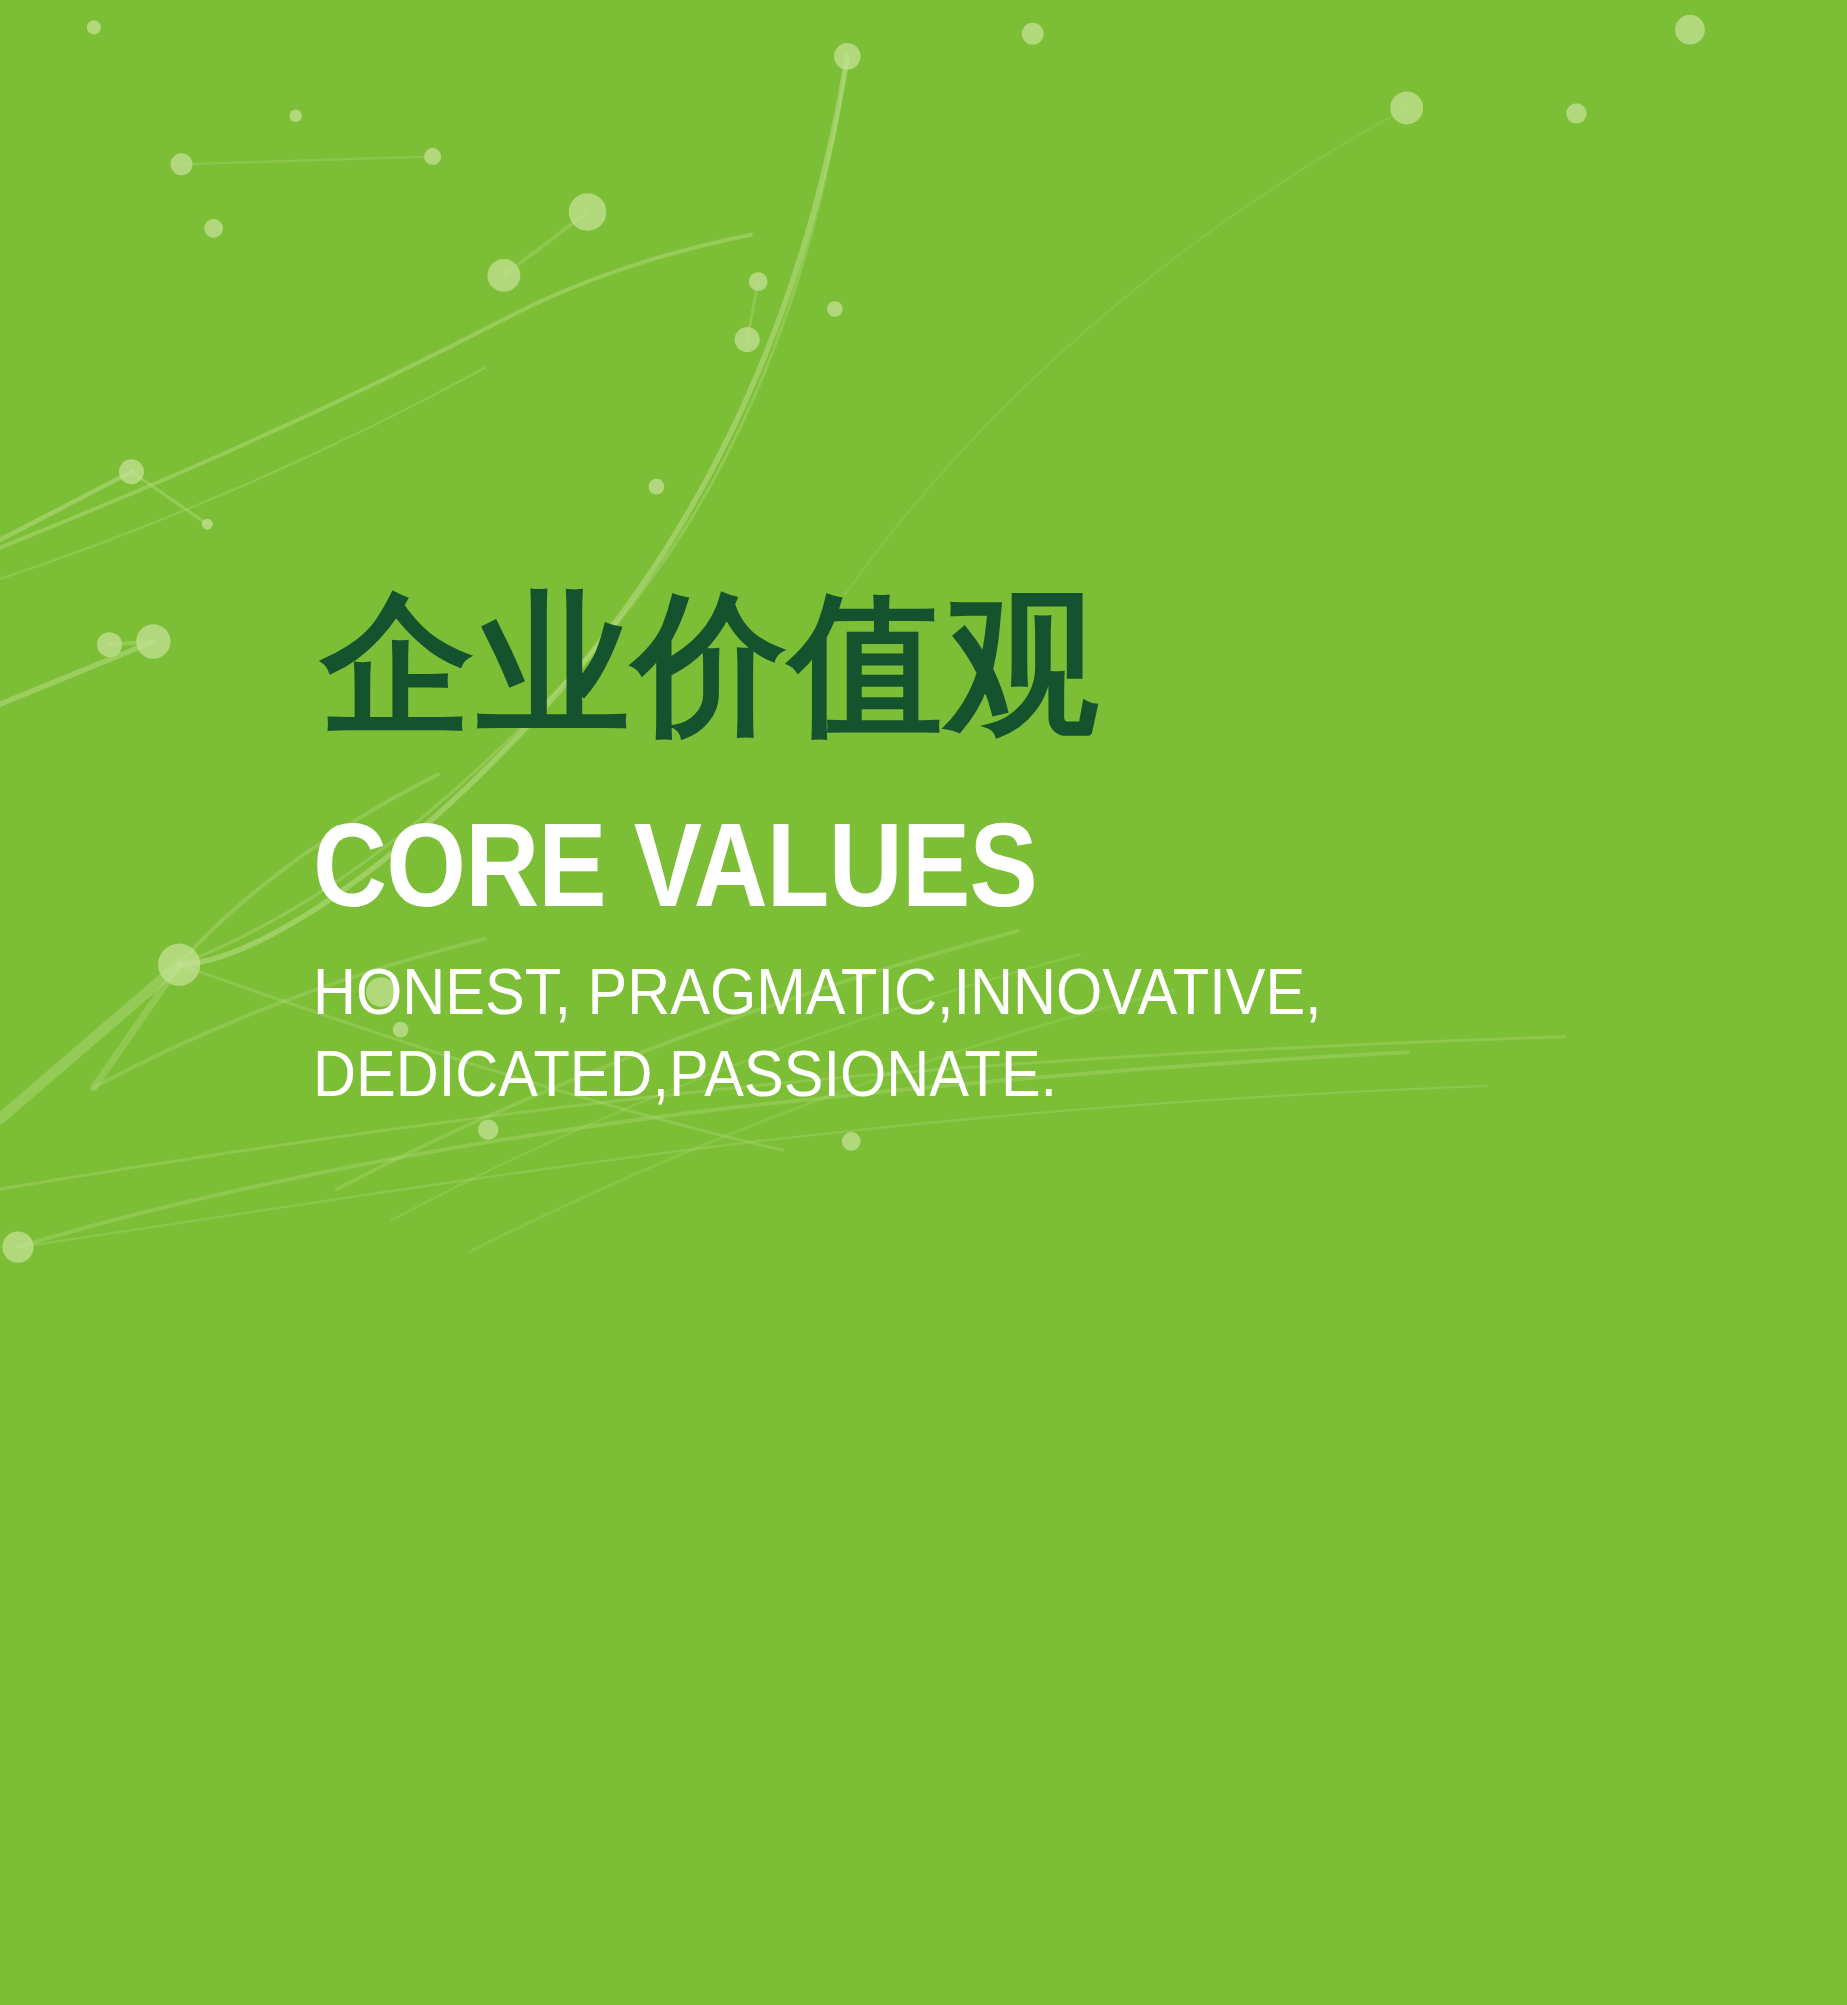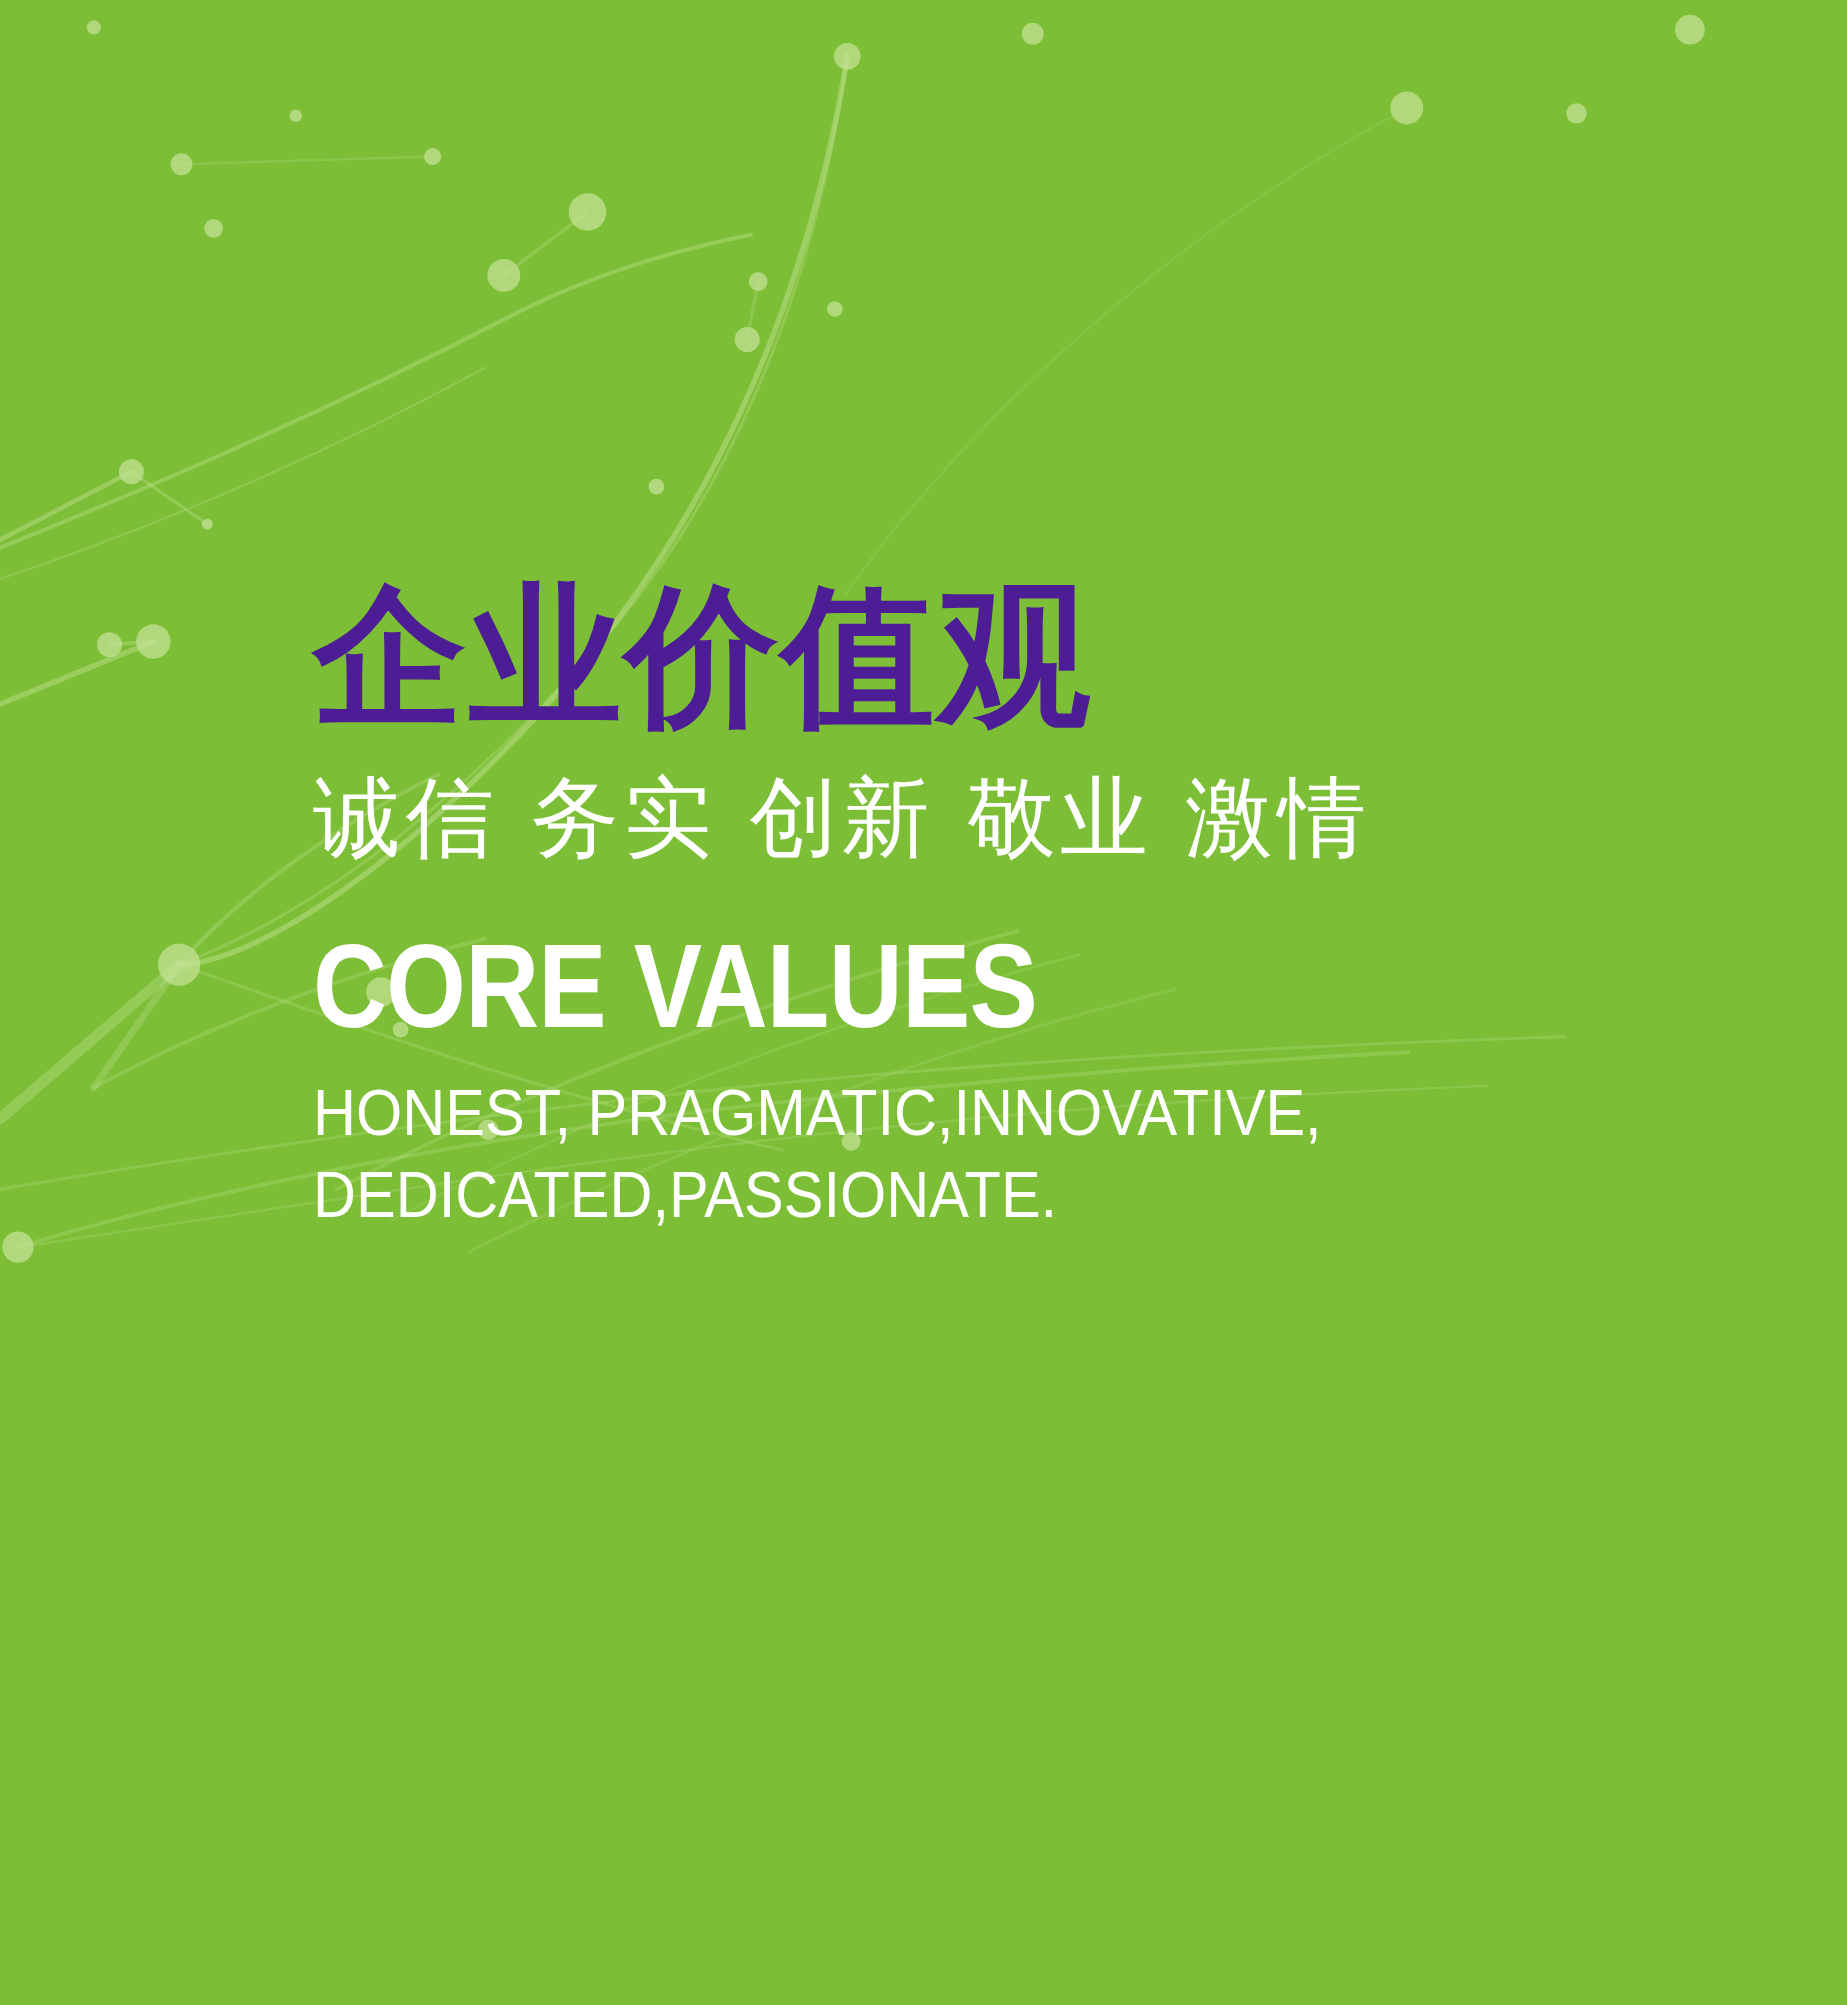--- a/index.html
+++ b/index.html
@@ -28,27 +28,27 @@
 
   
   #text-block {
     position: absolute;
     left: 313px;
     top: 580px;
     width: 1408px;
   }
 
   .title-cn {
-    color: #4c1d95;
+    color: #14532d;
     font-size: 153px;
     line-height: 1.0;
     font-weight: 700;
     letter-spacing: 3.1px;
     white-space: nowrap;
-    margin: 0;
+    margin: 8px;
     font-family: "DejaVu Sans", "Liberation Sans", sans-serif;
   }
 
   .subtitle-cn {
     color: #ffffff;
     font-size: 88px;
     line-height: 1.0;
     font-weight: 400;
     letter-spacing: 4.7px;
     white-space: nowrap;
@@ -150,21 +150,20 @@
       <circle cx="624" cy="1444" r="13"></circle>
       <circle cx="1088" cy="1459" r="12"></circle>
       <circle cx="512" cy="1316" r="10"></circle>
     </g>
   </svg>
 
   <div id="text-block">
 
     <h1 class="title-cn">企业价值观</h1>
 
-    <h2 class="subtitle-cn">诚信  务实  创新  敬业  激情</h2>
 
     <h3 class="title-en">CORE VALUES</h3>
 
     <p class="body-en">
       <span class="line">HONEST, PRAGMATIC,INNOVATIVE,</span>
       <span class="line">DEDICATED,PASSIONATE.</span>
     </p>
 
   </div>
 </div>

